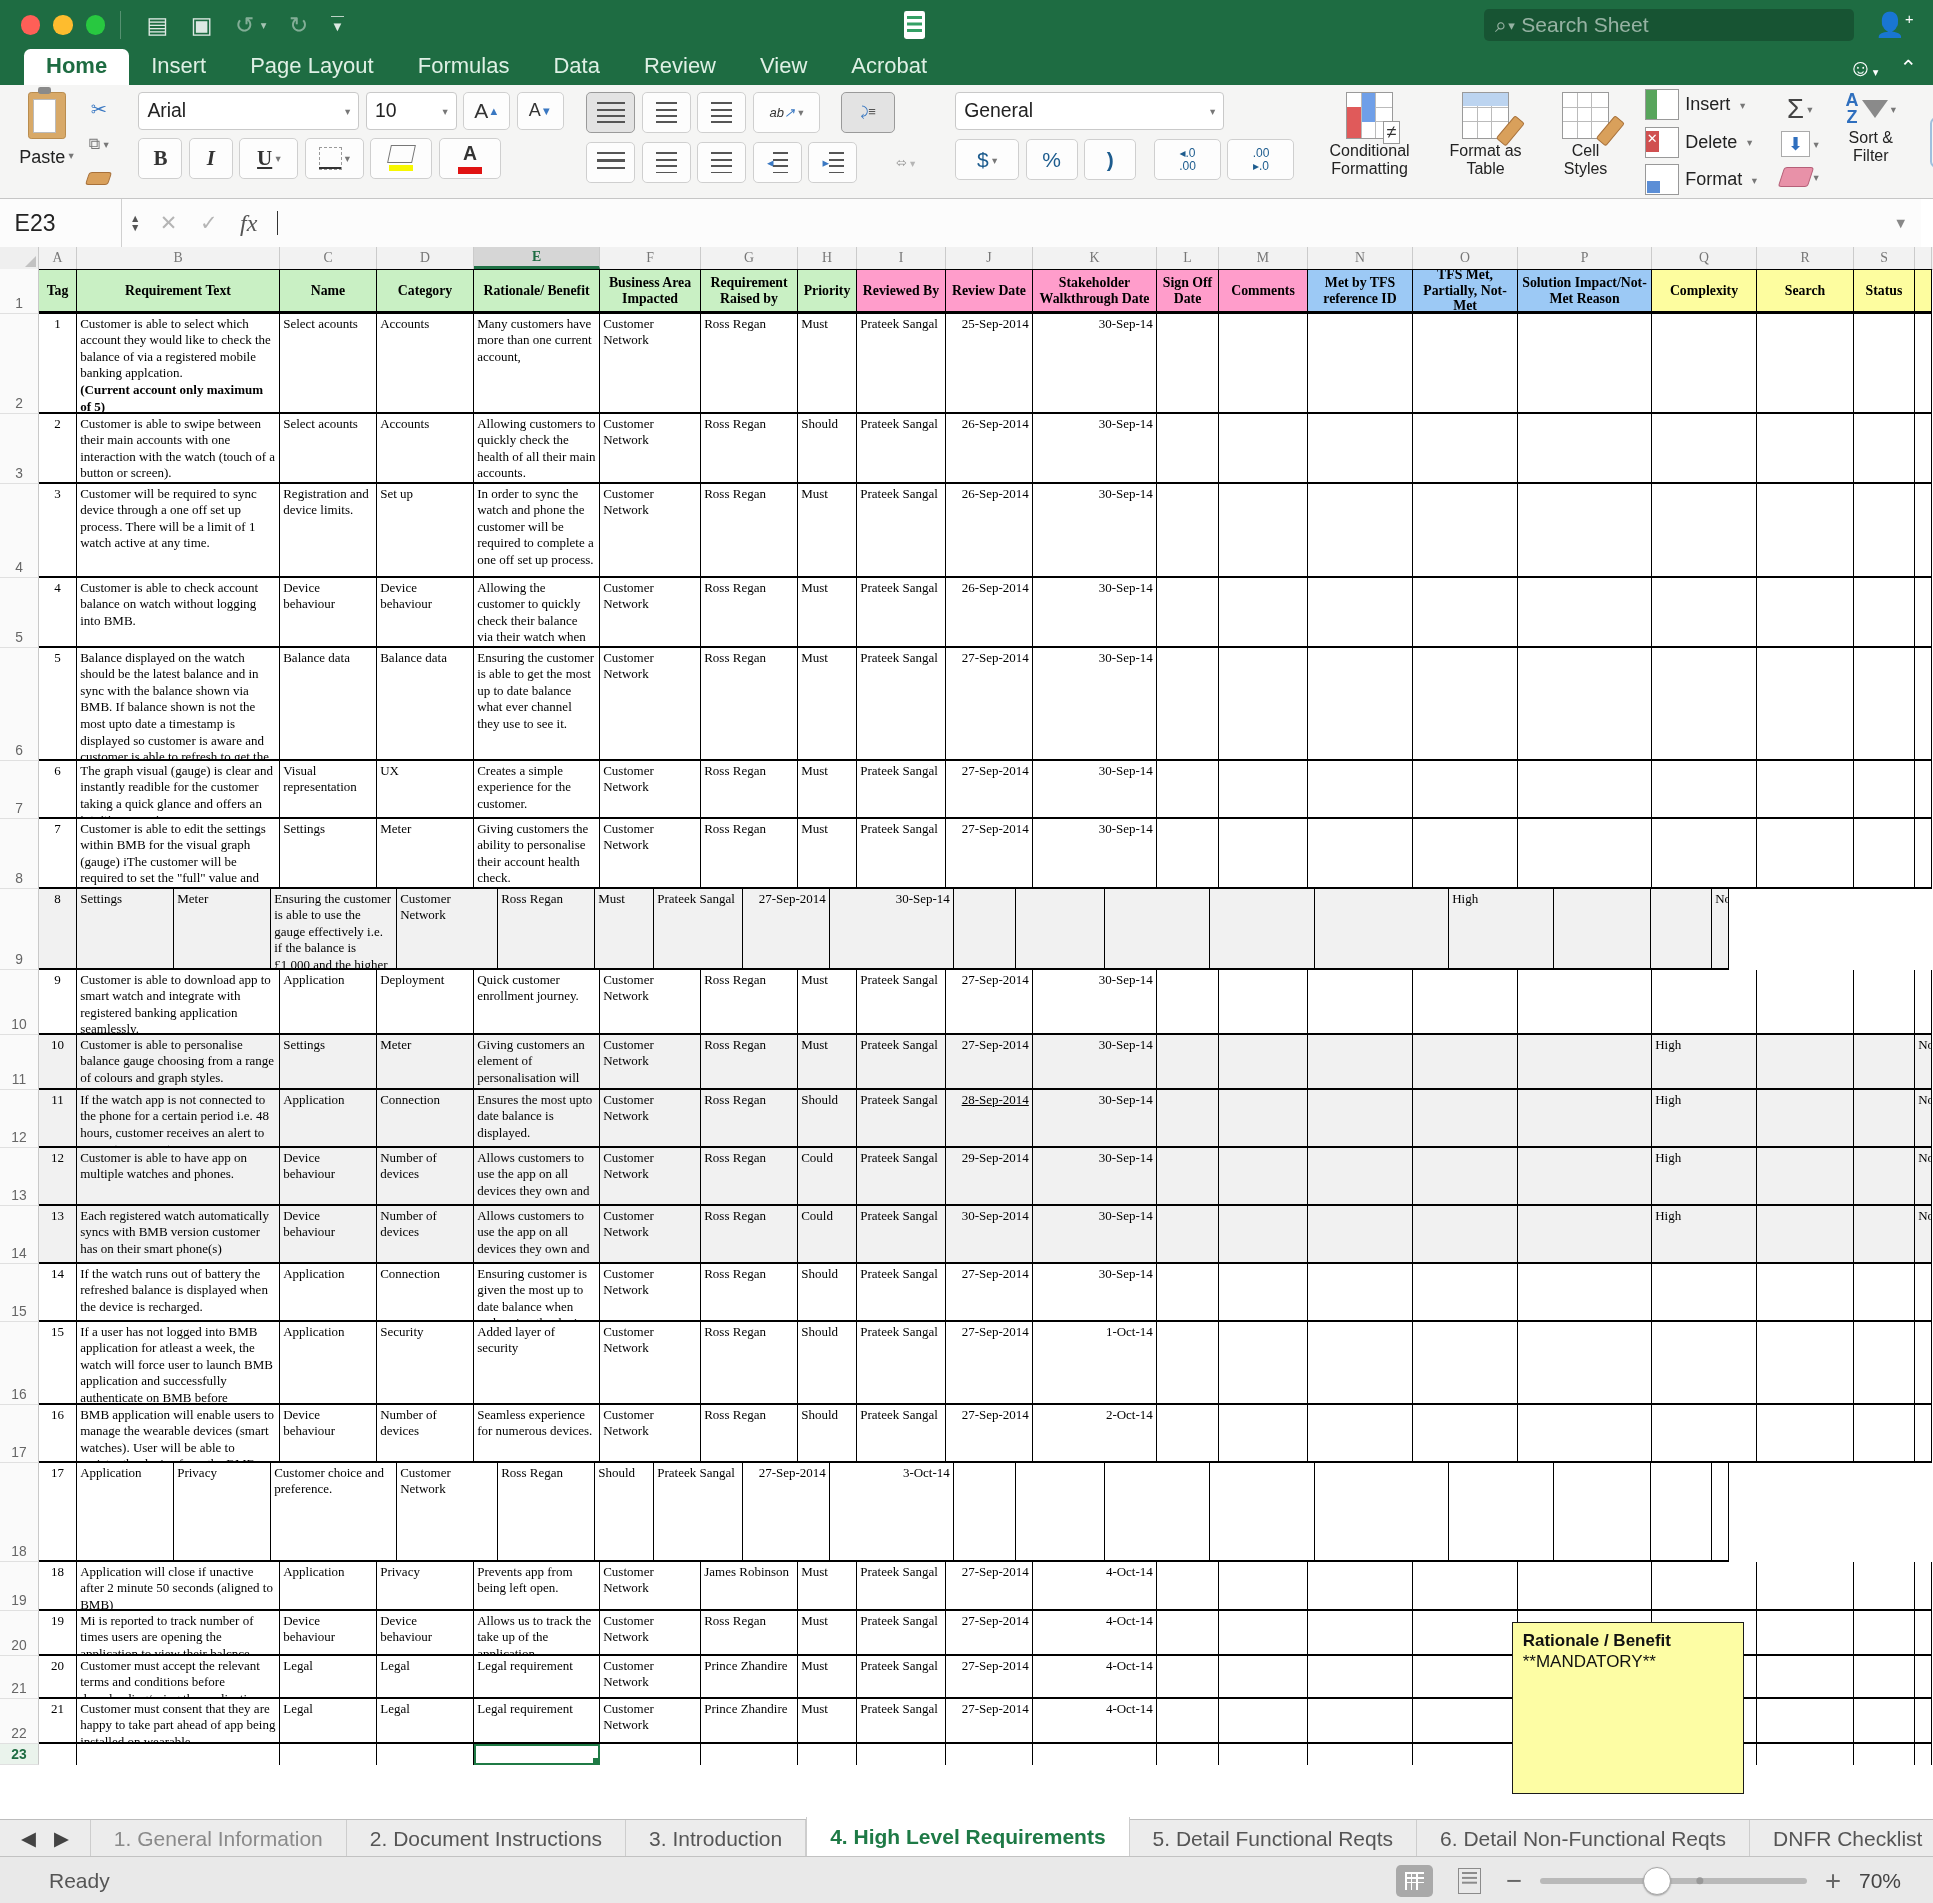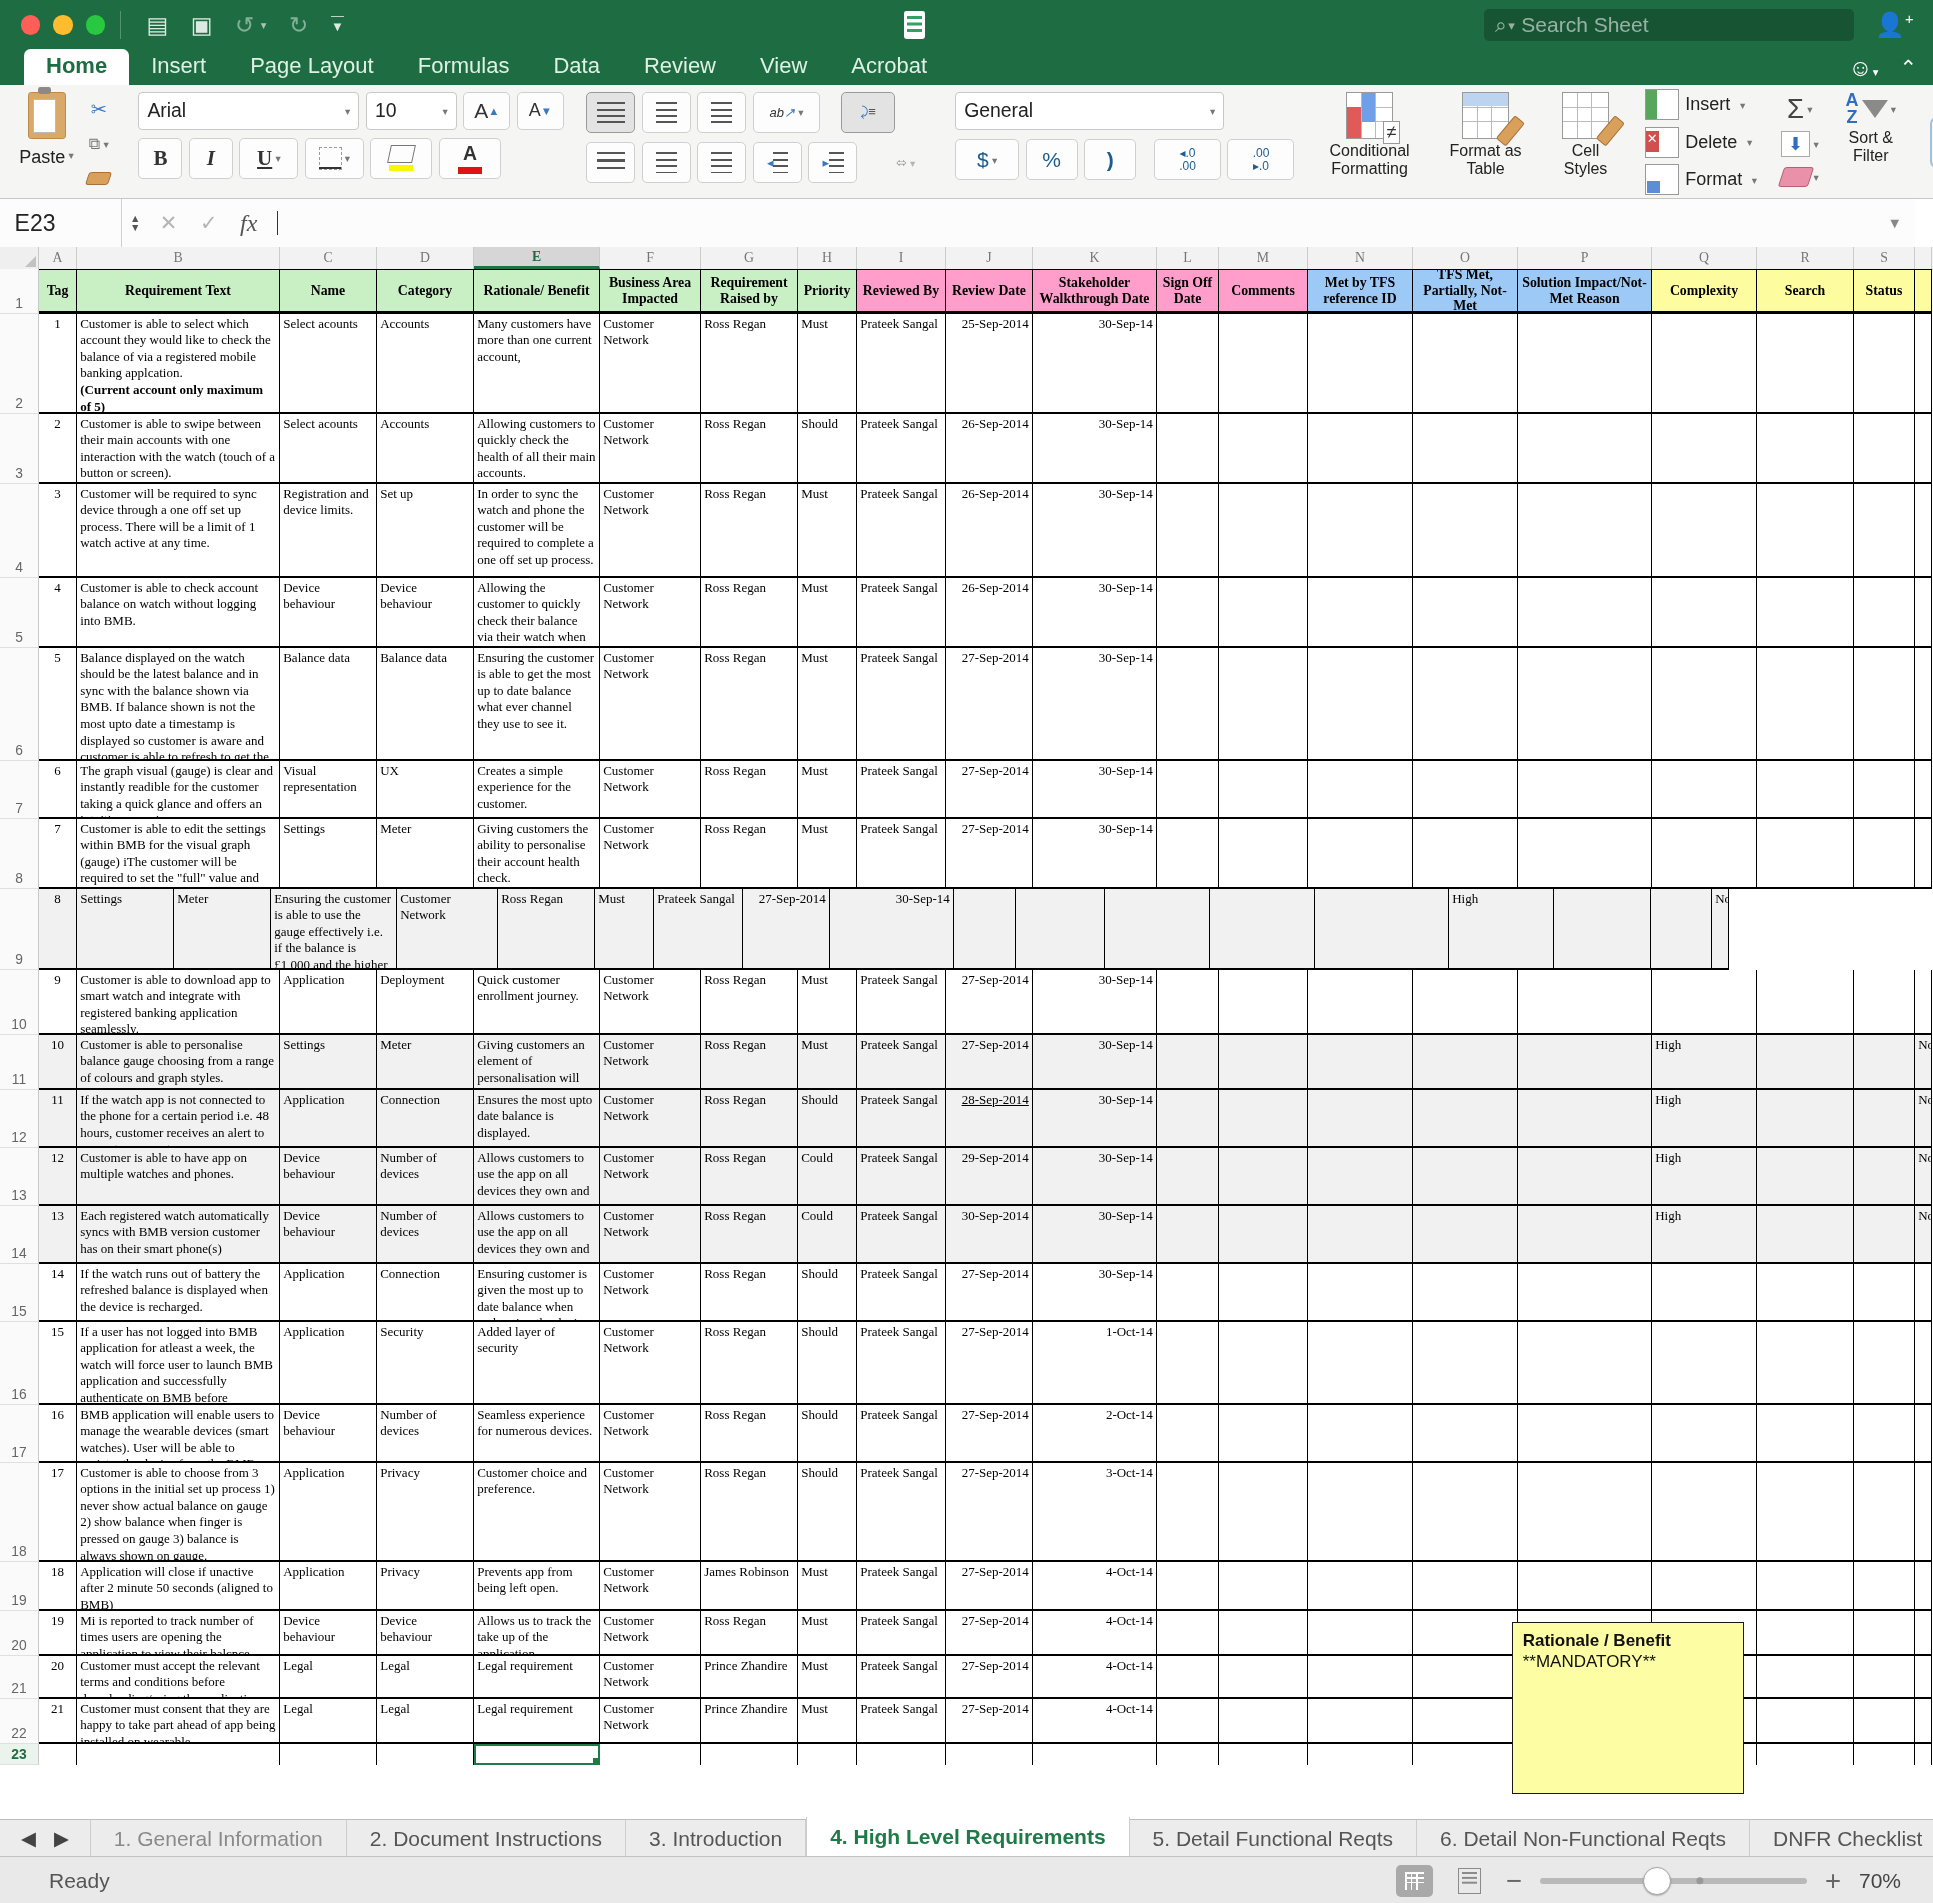--- a/index.html
+++ b/index.html
@@ -78,21 +78,21 @@
   .cells-row{display:flex;align-items:center;gap:6.5px;font-size:18px;color:#222;margin:3.2px 0;}
   
   .sigma{font-size:27.5px;color:#444;}
   .filldown{width:27.5px;height:24px;border:0.8px solid #aaa;background:#fff;color:#2f6fbe;font-size:18px;display:flex;align-items:center;justify-content:center;}
   .eraser{width:27.5px;height:18px;background:#e891a8;border:0.8px solid #b55f78;border-radius:3.2px;transform:skewX(-18deg);}
   .az{font-size:18px;line-height:.95;color:#2f6fbe;font-weight:bold;text-align:center;}
   .funnel{width:0;height:0;border-left:13px solid transparent;border-right:13px solid transparent;border-top:18px solid #8a8a8a;margin-left:3.2px;}
   .share-ico{width:41px;height:47px;border:2.4px solid #9fc0de;border-radius:6.5px;position:relative;color:#9fc0de;font-size:24px;display:flex;align-items:center;justify-content:center;}
 
   
-  .formulabar{position:absolute;top:199px;left:0;right:18px;height:48px;background:#fcfcfc;border-bottom:0.8px solid #c9c9c9;display:flex;align-items:center;}
+  .formulabar{position:absolute;top:199px;left:0;right:12px;height:48px;background:#fcfcfc;border-bottom:0.8px solid #c9c9c9;display:flex;align-items:center;}
   .namebox{width:122px;height:100%;border-right:0.8px solid #d0d0d0;display:flex;align-items:center;padding-left:14.6px;font-size:23px;color:#222;box-sizing:border-box;}
   .steppers{display:flex;flex-direction:column;font-size:10.5px;color:#555;line-height:.9;margin:0 8px;}
   .fb-ico{font-size:21px;color:#b5b5b5;margin:0 11.3px;}
   .fx{font-family:"Liberation Serif",serif;font-style:italic;font-size:24px;color:#555;margin:0 11.3px;}
   .fb-caret{width:1.6px;height:24px;background:#333;margin-left:8px;}
   .fb-drop{margin-left:auto;margin-right:13px;color:#888;font-size:14.6px;}
 
   
   .colheads{position:absolute;top:247px;left:0;right:0;height:22px;display:flex;background:#f2f2f2;border-bottom:0.8px solid #bfbfbf;}
   .corner{width:39px;height:100%;background:#efefef;border-right:0.8px solid #c9c9c9;position:relative;box-sizing:border-box;}
@@ -835,21 +835,20 @@
         <div class="tcell" style="width: 105px;"></div>
         <div class="tcell" style="width: 134px;"></div>
         <div class="tcell" style="width: 105px;"></div>
         <div class="tcell" style="width: 97px;"></div>
         <div class="tcell" style="width: 61px;"></div>
         <div class="tcell" style="width: 17px;"></div>
       </div>
       <div class="t-row" style="height: 99px;">
         <div class="gutter">18</div>
         <div class="tcell c-center" style="width: 38px;">17</div>
-        <div class="tcell" style="width: 203px;">Customer is able to choose from 3 options in the initial set up process 1) never show actual balance on gauge 2) show balance when finger is pressed on gauge 3) balance is always shown on gauge.</div>
         <div class="tcell" style="width: 97px;">Application</div>
         <div class="tcell" style="width: 97px;">Privacy</div>
         <div class="tcell" style="width: 126px;">Customer choice and preference.</div>
         <div class="tcell" style="width: 101px;">Customer Network</div>
         <div class="tcell" style="width: 97px;">Ross Regan</div>
         <div class="tcell" style="width: 59px;">Should</div>
         <div class="tcell" style="width: 89px;">Prateek Sangal</div>
         <div class="tcell c-right" style="width: 87px;">27-Sep-2014</div>
         <div class="tcell c-right" style="width: 124px;">3-Oct-14</div>
         <div class="tcell" style="width: 62px;"></div>

